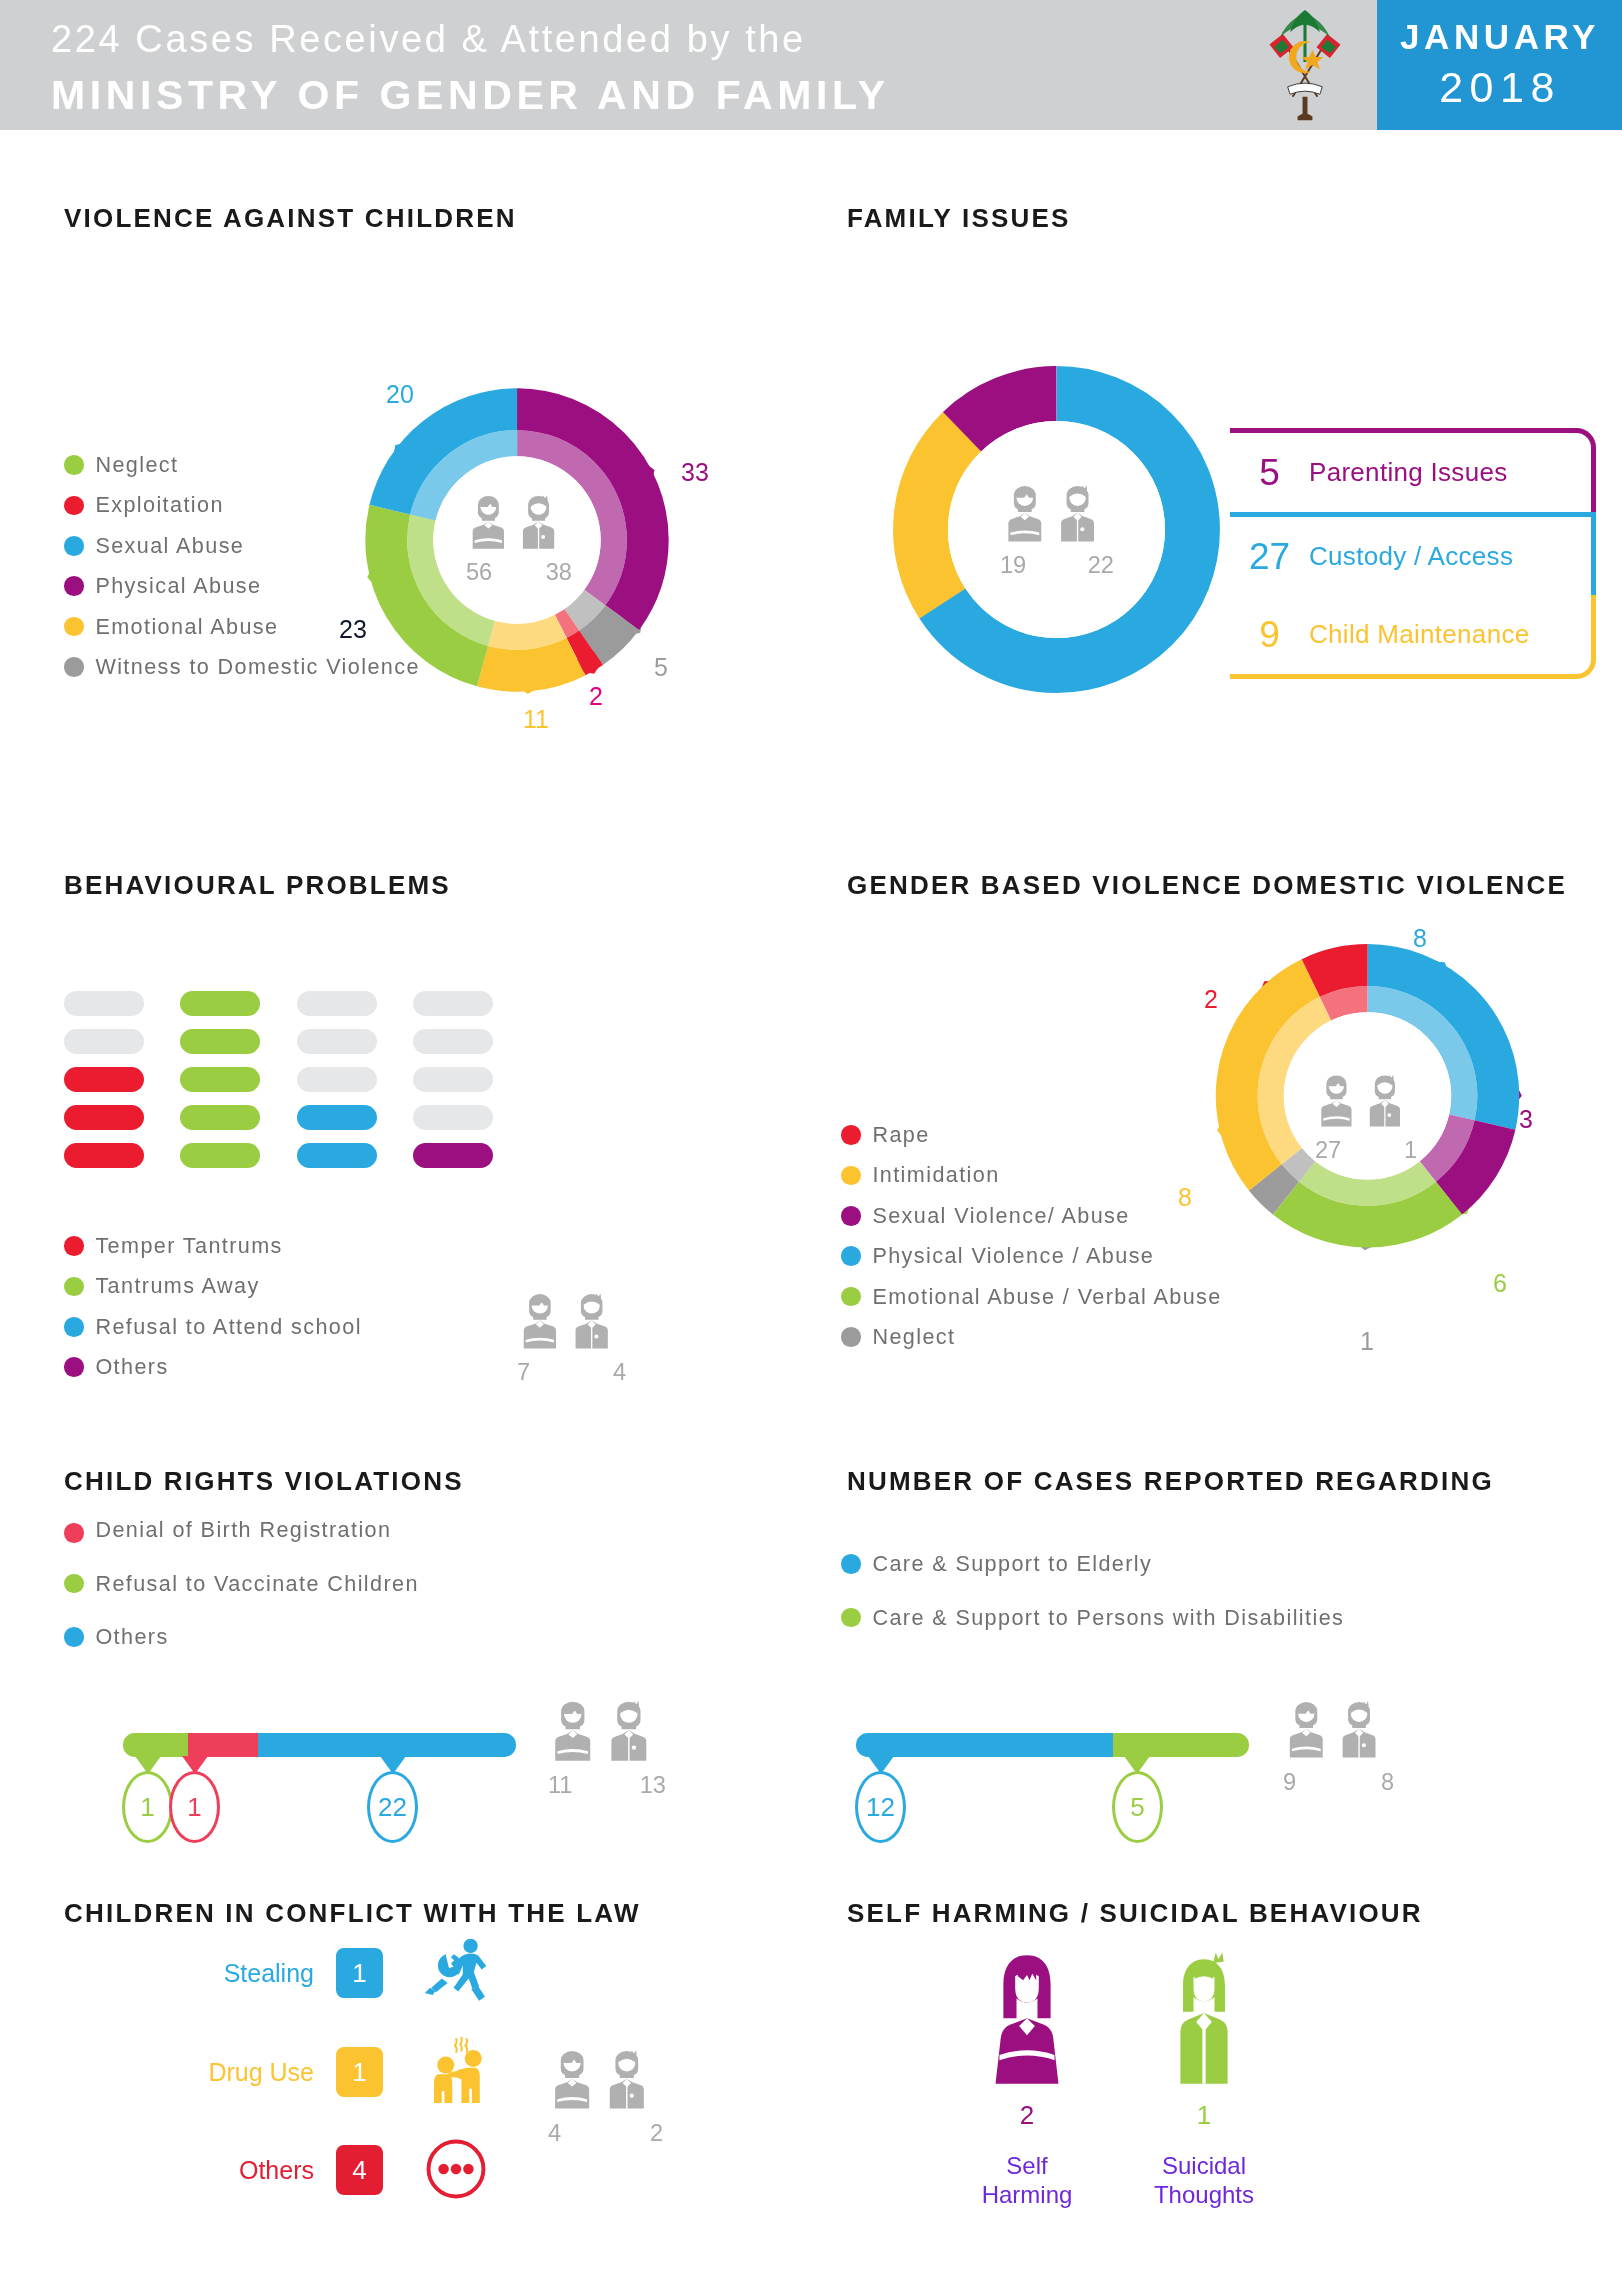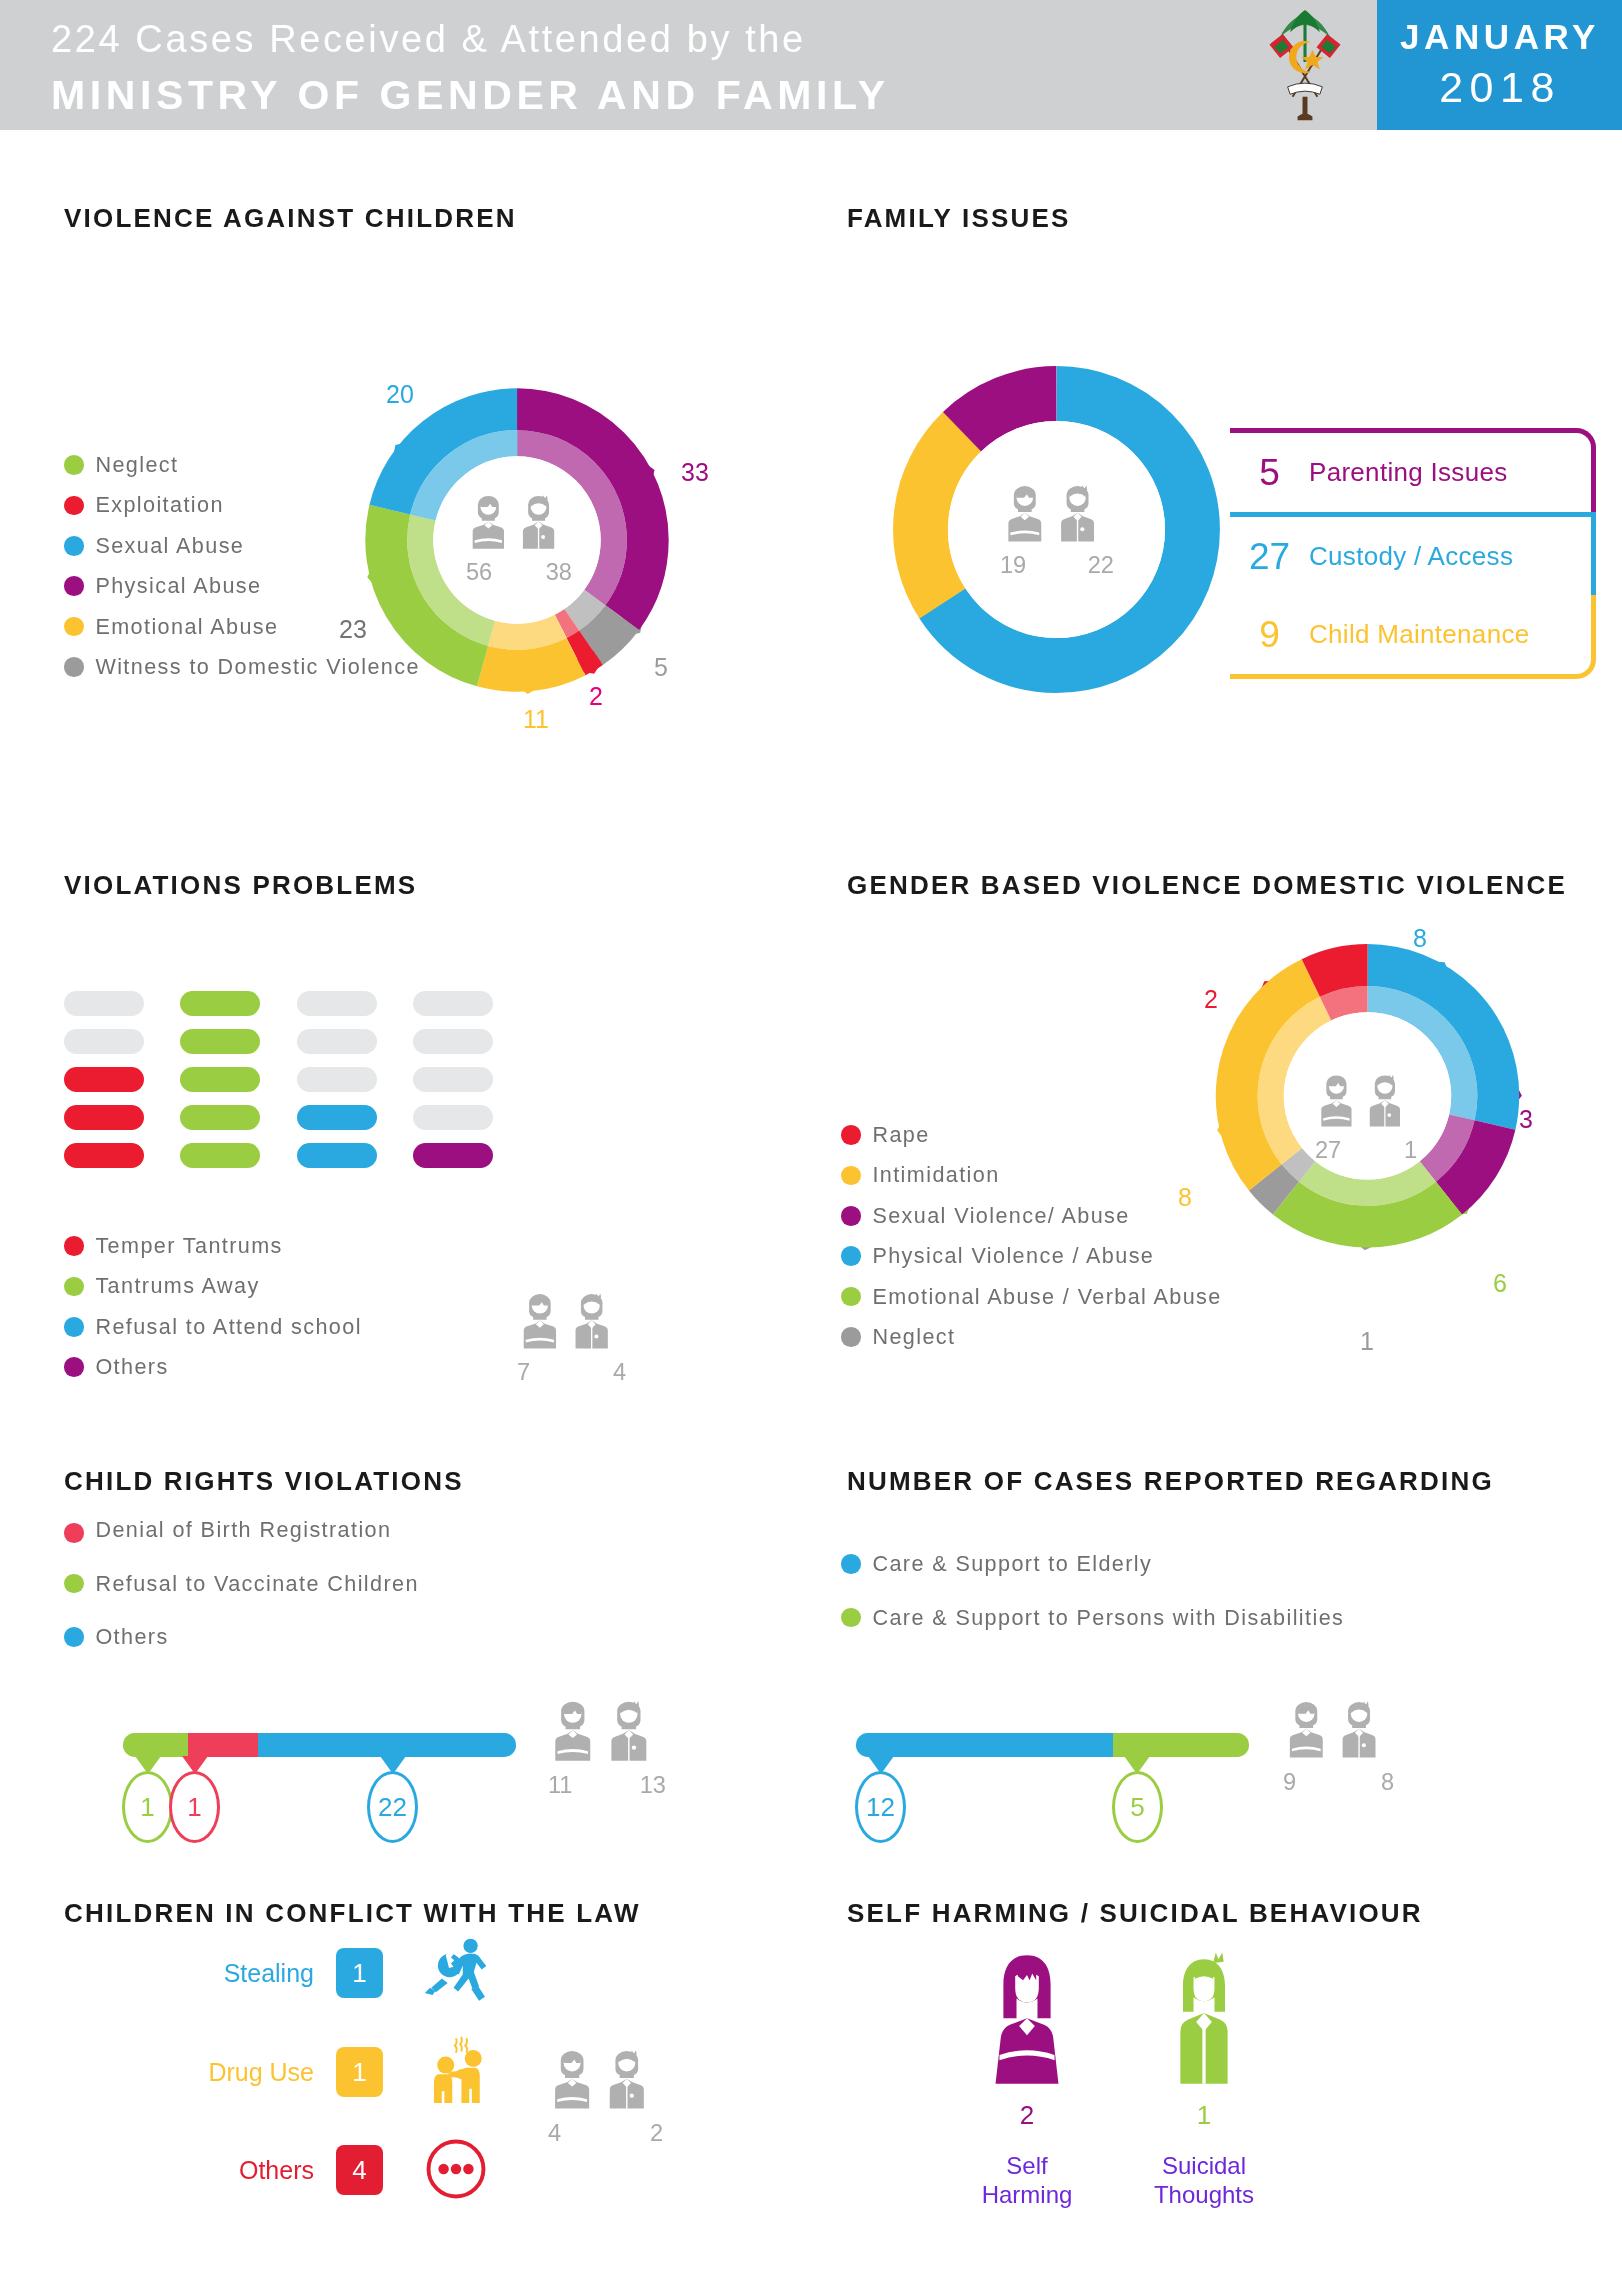--- a/index.html
+++ b/index.html
@@ -190,21 +190,21 @@
     <span>56</span>
     <span>38</span>
   </div>
 </div>
 
 <div class="dnum" style="left:386px;top:380px;color:#2aa9e0;text-align:center;">20</div>
 <div class="dnum" style="left:681px;top:458px;color:#9b0f81;">33</div>
 <div class="dnum" style="left:654px;top:653px;color:#9b9b9b;">5</div>
 <div class="dnum" style="left:589px;top:682px;color:#e6007e;">2</div>
 <div class="dnum" style="left:523px;top:705px;color:#fcc331;">11</div>
-<div class="dnum" style="left:339px;top:615px;color:#737373;">23</div>
+<div class="dnum" style="left:339px;top:615px;color:#0f172a;">23</div>
 
 <div class="sect-title" style="left:847px;top:203px;">FAMILY ISSUES</div>
 
 <div style="position:absolute;left:880px;top:353px;">
   <svg width="353" height="353" viewBox="0 0 270 270">
     <g transform="translate(135,135)">
       <g fill="none" stroke-width="42">
 
         <circle r="104" stroke="#2aa9e0" stroke-dasharray="430.4 223.1" transform="rotate(-90)"></circle>
         <circle r="104" stroke="#fcc331" stroke-dasharray="143.5 510" transform="rotate(147)"></circle>
@@ -246,21 +246,21 @@
 </div>
 <div class="cobar" style="left:1230px;top:512px;width:366px;height:84px;border:5.9px solid #2aa9e0;border-left:none;border-bottom:none;">
   <span class="num" style="color:#2aa9e0;">27</span>
   <span class="lbl" style="color:#2aa9e0;">Custody / Access</span>
 </div>
 <div class="cobar" style="left:1230px;top:595px;width:366px;height:84px;border:5.9px solid #fcc331;border-left:none;border-top:none;border-radius:0 0 19.6px 0;">
   <span class="num" style="color:#fcc331;">9</span>
   <span class="lbl" style="color:#fcc331;">Child Maintenance</span>
 </div>
 
-<div class="sect-title" style="left:64px;top:870px;">VIOLATIONS PROBLEMS</div>
+<div class="sect-title" style="left:64px;top:870px;">BEHAVIOURAL PROBLEMS</div>
 
 <div class="pillgrid" style="left:64px;top:991px;width:458px;height:196px;">
 
   <div class="pill" style="left:0;top:0;background:#e6e7e8"></div>
   <div class="pill" style="left:0;top:38px;background:#e6e7e8"></div>
   <div class="pill" style="left:0;top:76px;background:#ec1c30"></div>
   <div class="pill" style="left:0;top:114px;background:#ec1c30"></div>
   <div class="pill" style="left:0;top:152px;background:#ec1c30"></div>
 
   <div class="pill" style="left:116px;top:0;background:#9acd42"></div>

